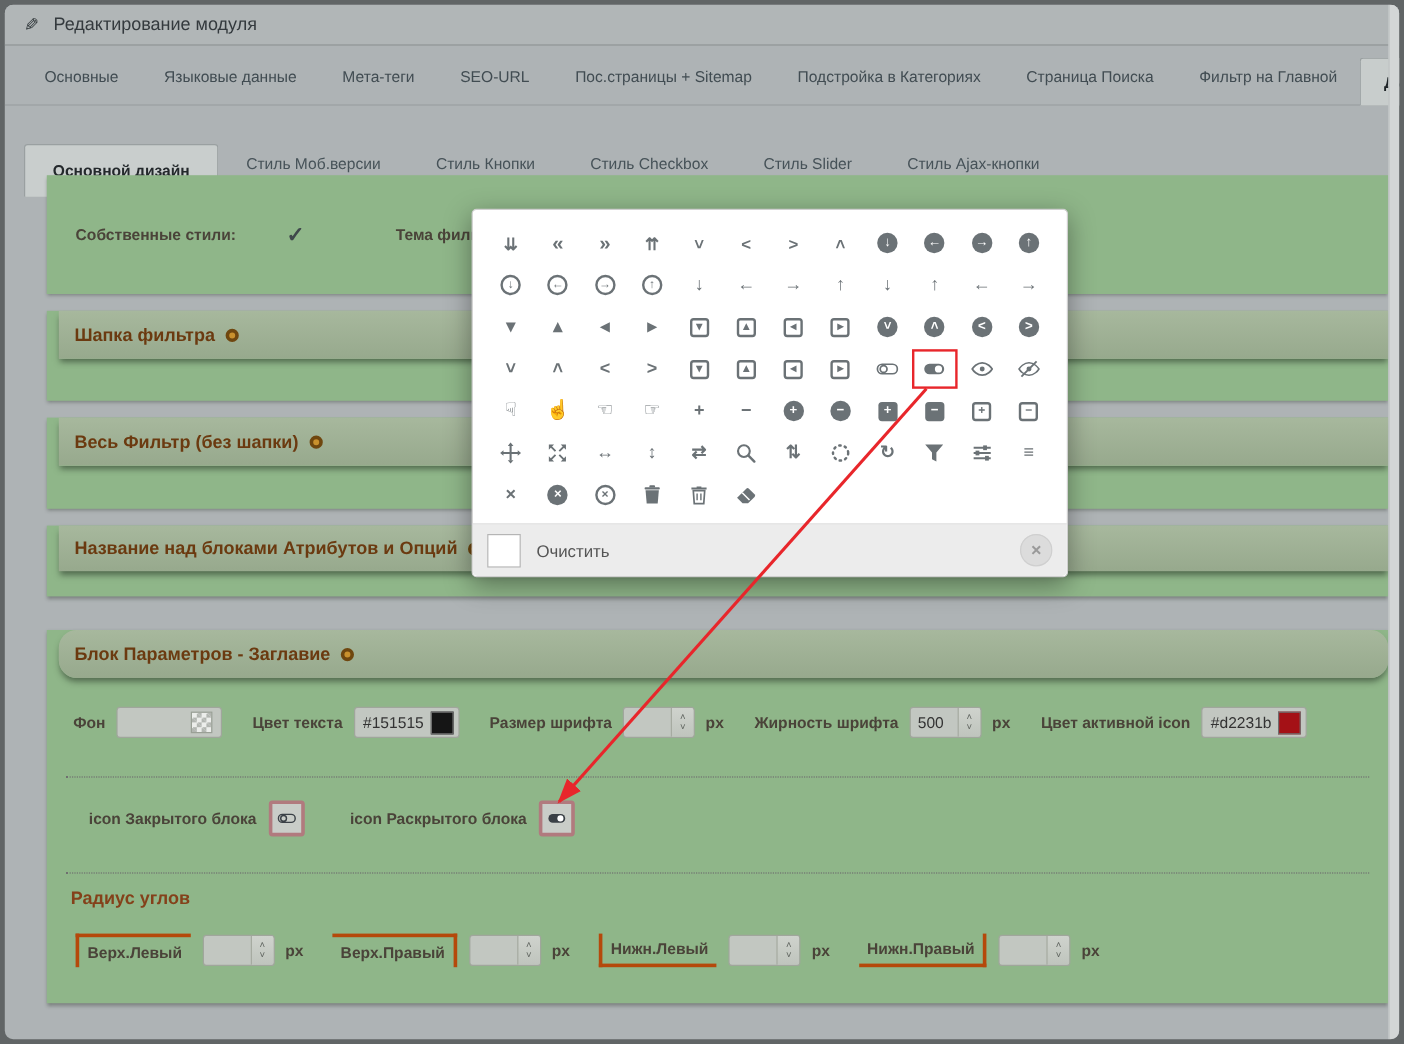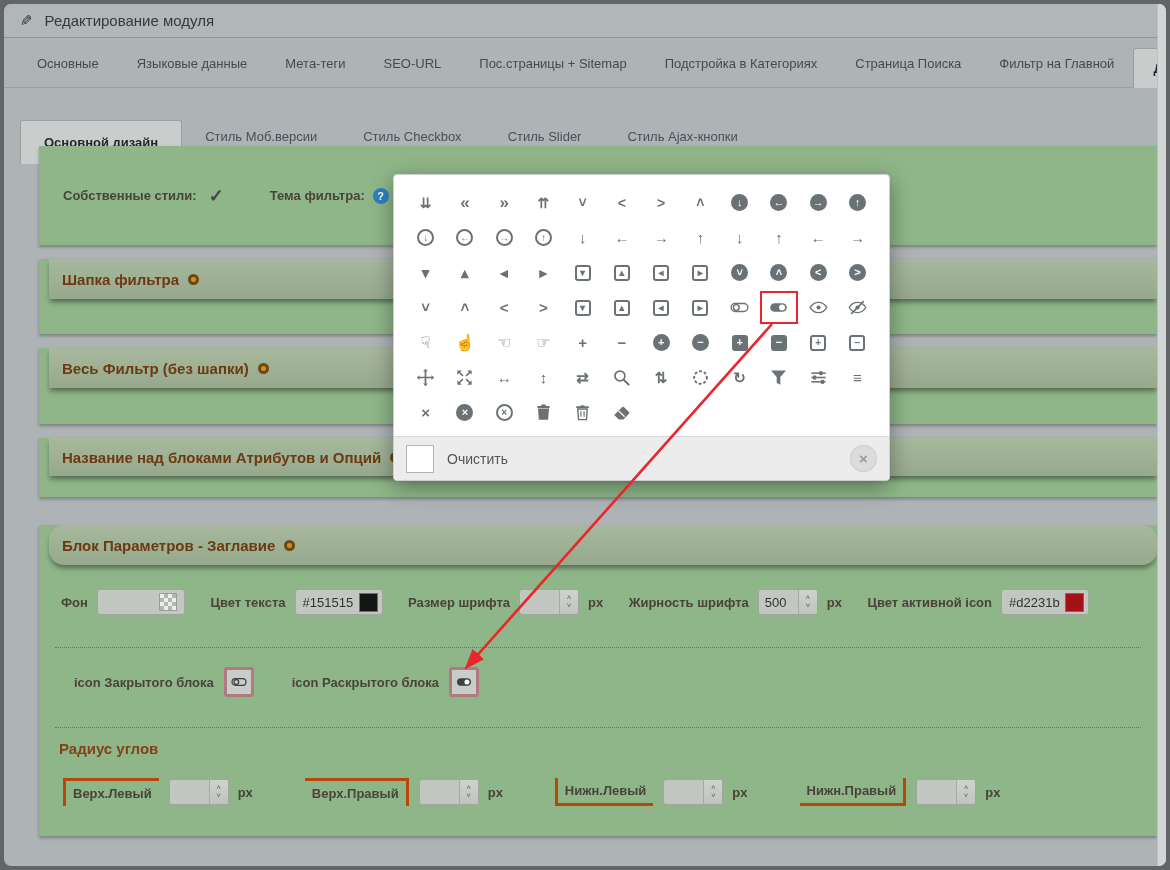--- a/index.html
+++ b/index.html
@@ -20,21 +20,21 @@
   .stab.active{background:#c9cecd;border:1px solid #9aa0a1;border-bottom:none;border-radius:3px 3px 0 0;font-weight:700;color:#23282b;line-height:43px;}
 
   
   .content{position:absolute;top:142px;left:35px;right:9px;}
   .panel{background:#8fb689;box-shadow:0 2px 3px rgba(25,35,25,.35);margin-bottom:12px;position:relative;}
   .strip{margin:14px 0 0 10px;height:40px;background:linear-gradient(#a7b89d,#97a98d);box-shadow:0 4px 5px -1px rgba(20,30,20,.5);display:flex;align-items:center;gap:9px;padding-left:13px;}
   .sec-title{font-size:15px;font-weight:700;color:#6b3a10;}
   .dot{width:11px;height:11px;border-radius:50%;background:#c9912d;border:3px solid #6f470f;flex:0 0 auto;}
 
   .p1{height:99px;}
-  .row-general{height:99px;display:flex;align-items:center;padding-left:24px;}
+  .row-general{height:99px;display:flex;align-items:center;padding-left:24px;gap:30px;}
   .lbl{font-size:13px;font-weight:700;color:#4a4339;white-space:nowrap;}
   .check{font-size:18px;font-weight:700;color:#3f474b;margin-left:12px;}
   .ml46{margin-left:46px;}
   .ml38{margin-left:38px;}
   .help{width:16px;height:16px;border-radius:50%;background:#2f7fc1;color:#fff;font-size:11px;font-weight:700;display:flex;align-items:center;justify-content:center;margin-left:8px;flex:0 0 auto;}
   .inp{background:#c2c7c1;border:1px solid #a0a69c;border-radius:3px;height:28px;display:flex;align-items:center;font-size:13px;color:#333;padding:0 7px;}
   .theme-inp{width:150px;margin-left:10px;}
 
   .p5{padding-bottom:30px;}
   .p5 .strip{margin-top:28px;border-radius:15px;}
@@ -49,21 +49,21 @@
   .num .val{flex:1;font-size:13px;color:#333;display:flex;align-items:center;padding-left:6px;}
   .num .spin{width:19px;border-left:1px solid #a6aba1;display:flex;flex-direction:column;align-items:center;justify-content:center;color:#5f645f;font-size:8px;line-height:8px;background:linear-gradient(#cfd3cd,#bfc4bd);}
   .spin::before{content:"˄";}.spin::after{content:"˅";}
   .unit{font-size:13px;font-weight:700;color:#4a4339;margin-left:9px;}
   .dotline{border-top:1px dotted #6f6f6f;margin:32px 16px 0;height:0;}
   .dl2{margin-top:30px;}
   .row-icons{display:flex;align-items:center;margin-top:19px;padding-left:35px;}
   .icon-btn{width:30px;height:30px;margin-left:10px;background:#c9cdc8;border:3px solid #b17a7e;border-radius:3px;display:flex;align-items:center;justify-content:center;color:#3a4046;}
   .icon-btn .sicon{width:20px;height:16px;}
   .radius-title{margin:12px 0 0 20px;font-size:15px;font-weight:600;color:#84411a;height:18px;}
-  .row-radius{display:flex;align-items:center;margin-top:20px;padding-left:24px;gap:52px;}
+  .row-radius{display:flex;align-items:center;margin-top:20px;padding-left:24px;gap:24px;}
   .corner-field{display:flex;align-items:center;}
   .corner{font-size:13px;font-weight:700;color:#4a4339;padding:5px 7px;margin-right:10px;}
   .corner.tl{border-top:3px solid #b5490b;border-left:3px solid #b5490b;}
   .corner.tr{border-top:3px solid #b5490b;border-right:3px solid #b5490b;}
   .corner.bl{border-bottom:3px solid #b5490b;border-left:3px solid #b5490b;}
   .corner.br{border-bottom:3px solid #b5490b;border-right:3px solid #b5490b;}
 
   
   .popup{position:absolute;left:389px;top:170px;width:497px;background:#fff;border:1px solid #cfcfcf;border-radius:4px;box-shadow:0 6px 22px rgba(0,0,0,.38);z-index:50;}
   .grid{display:grid;grid-template-columns:repeat(12,1fr);padding:10px 12px 2px;}
@@ -108,20 +108,21 @@
       <div class="tab">SEO-URL</div>
       <div class="tab">Пос.страницы + Sitemap</div>
       <div class="tab">Подстройка в Категориях</div>
       <div class="tab">Страница Поиска</div>
       <div class="tab">Фильтр на Главной</div>
       <div class="tab active">Дизайн</div>
     </div>
   <div class="subtabs" id="subtabs">
       <div class="stab active">Основной дизайн</div>
       <div class="stab">Стиль Моб.версии</div>
+      <div class="stab">Стиль Кнопки</div>
       <div class="stab">Стиль Checkbox</div>
       <div class="stab">Стиль Slider</div>
       <div class="stab">Стиль Ajax-кнопки</div>
     </div>
 
   <div class="content">
 
     <div class="panel p1">
       <div class="row-general">
         <span class="lbl">Собственные стили:</span>

